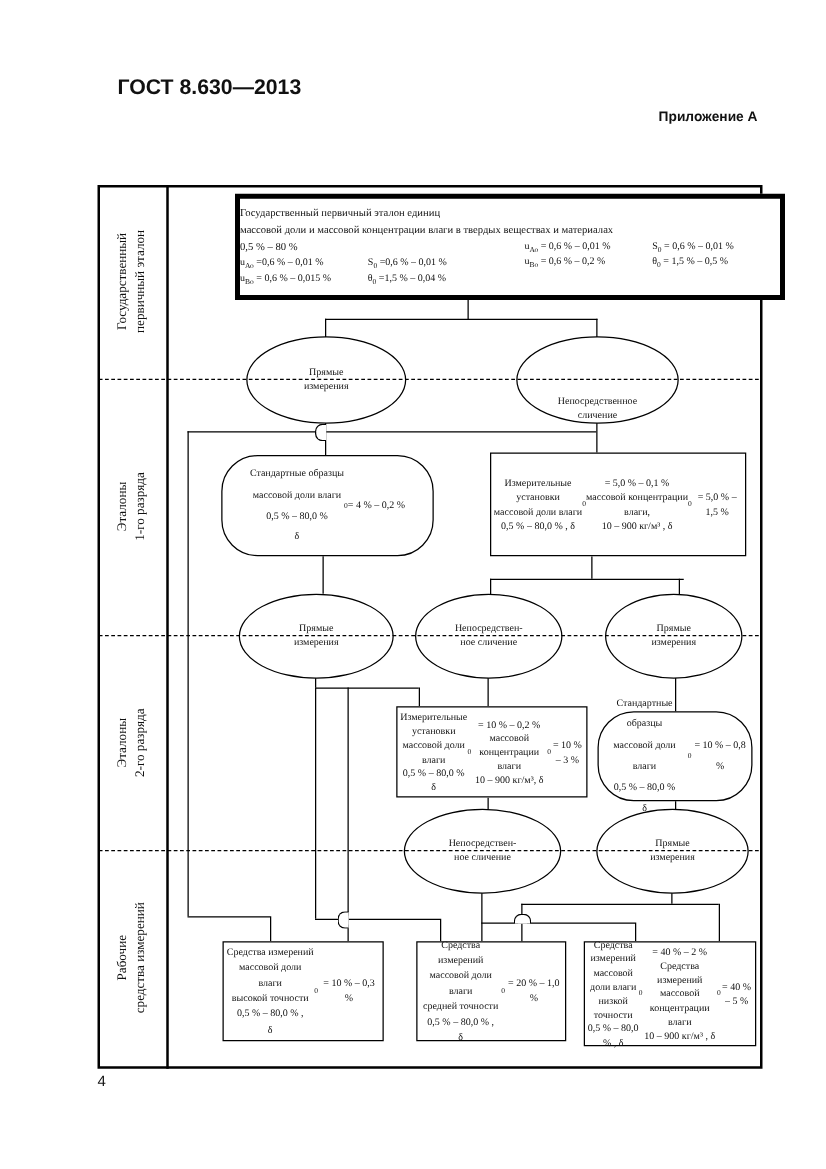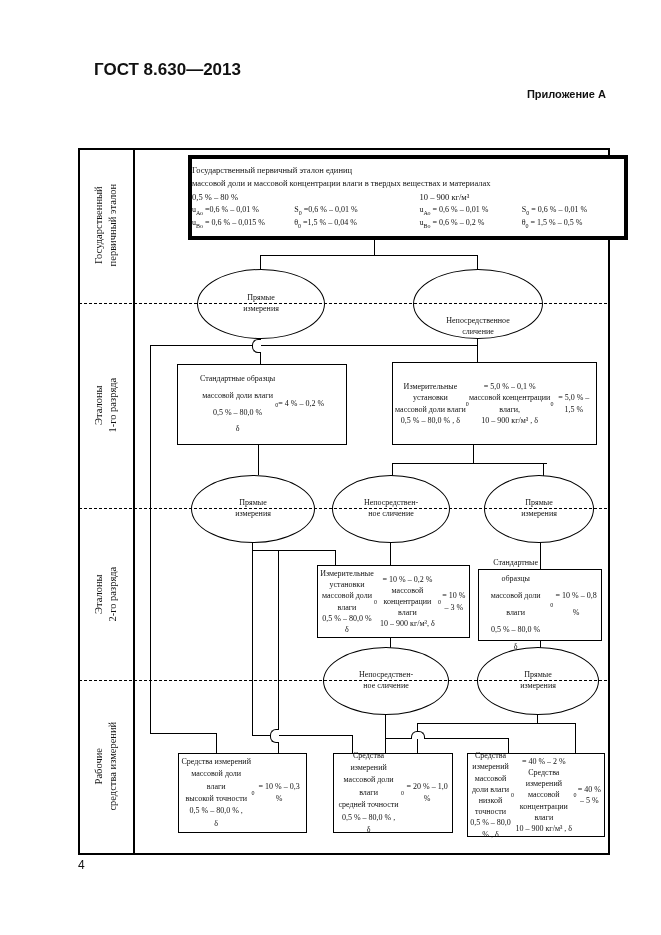--- a/index.html
+++ b/index.html
@@ -33,21 +33,21 @@
   .pcol{width:50%;}
   .prange{font-size:8.5px;line-height:1.6;}
   .pgrid{display:grid;grid-template-columns:1fr 1fr;font-size:8px;line-height:1.6;}
   .ell{position:absolute;border:1px solid #000;border-radius:50%;background:#fff;z-index:4;
        display:flex;align-items:center;justify-content:center;text-align:center;
        font-size:8px;line-height:1.35;}
   .ell span{position:relative;z-index:6;}
   .box{position:absolute;border:1px solid #000;background:#fff;z-index:4;box-sizing:border-box;
        display:flex;align-items:center;justify-content:center;text-align:center;
        font-size:8px;line-height:1.4;padding:2px;}
-  .box.sparse{line-height:2.1;}
+  .box.sparse{line-height:2.1;border-radius:29px;}
   .box.mid{line-height:1.55;}
   sub{font-size:6px;line-height:0;}
 </style>
 </head>
 <body>
 
 <div class="page">
 
   <div class="doc-number sans">ГОСТ 8.630—2013</div>
 
@@ -120,21 +120,20 @@
       <div class="pcol">
         <div class="prange">0,5 % – 80 %</div>
         <div class="pgrid">
           <span>u<sub>Ао</sub> =0,6 % – 0,01 %</span>
           <span>S<sub>0</sub> =0,6 % – 0,01 %</span>
           <span>u<sub>Во</sub> = 0,6 % – 0,015 %</span>
           <span>θ<sub>0</sub> =1,5 % – 0,04 %</span>
         </div>
       </div>
       <div class="pcol">
-        <div class="prange">10 – 900 кг/м³</div>
         <div class="pgrid">
           <span>u<sub>Ао</sub> = 0,6 % – 0,01 %</span>
           <span>S<sub>0</sub> = 0,6 % – 0,01 %</span>
           <span>u<sub>Во</sub> = 0,6 % – 0,2 %</span>
           <span>θ<sub>0</sub> = 1,5 % – 0,5 %</span>
         </div>
       </div>
     </div>
   </div>
 

